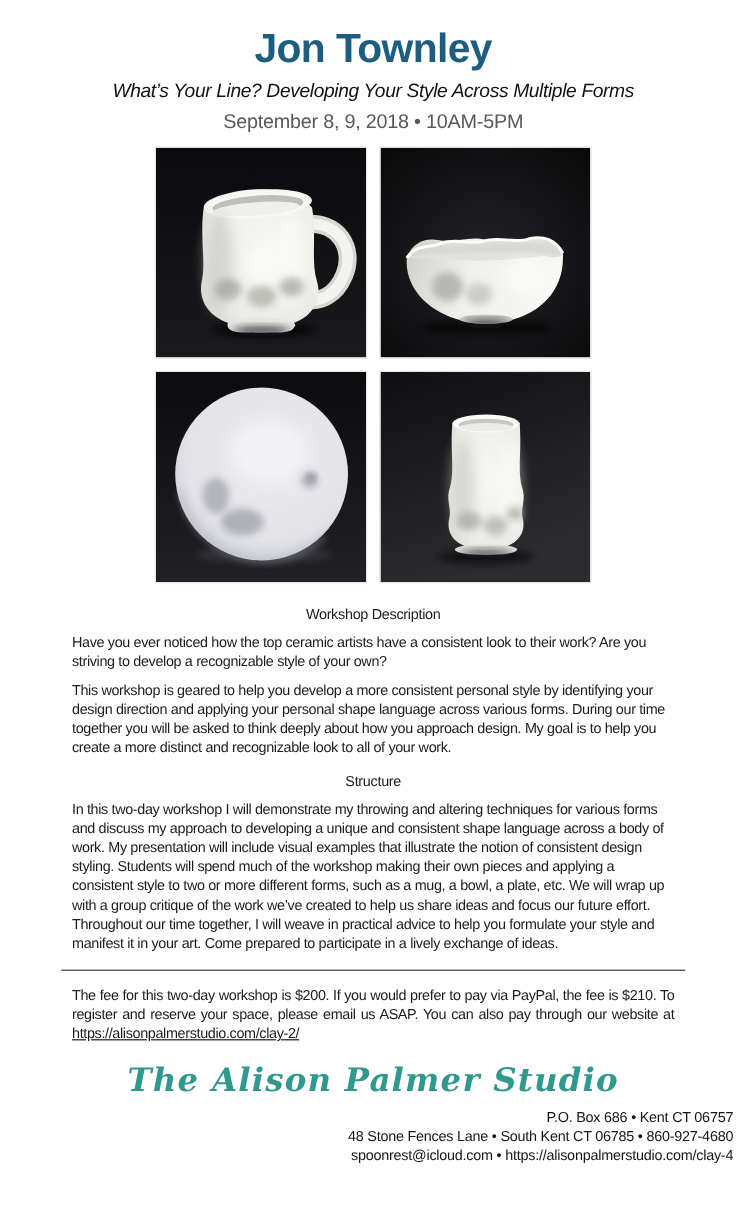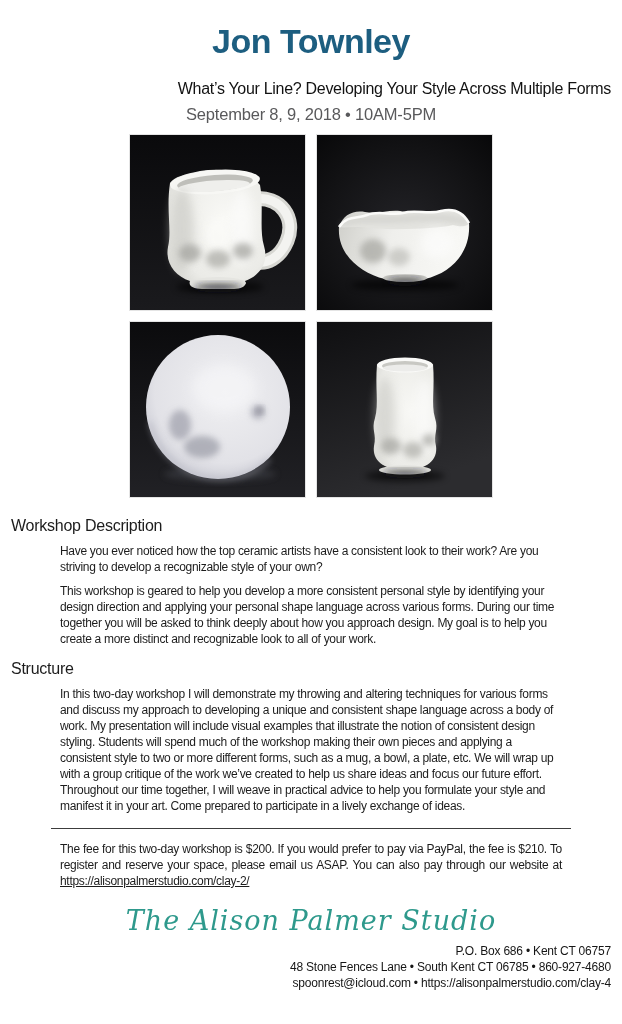--- a/index.html
+++ b/index.html
@@ -15,23 +15,24 @@
   }
   .title {
     text-align:center;
     padding-top:22px;
     font-size:34px;
     font-weight:bold;
     letter-spacing:-0.5px;
     color:var(--title-color,#1d5e80);
   }
   .subtitle {
-    text-align:right;
-    margin-top:19px;
+    text-align:center;
+    margin-top:7px;
     font-size:16px;
+    font-style:italic;
     letter-spacing:-0.3px;
     color:#121212;
   }
   .dateline {
     text-align:center;
     margin-top:7px;
     font-size:16.5px;
     letter-spacing:-0.2px;
     color:var(--date-color,#59595b);
   }
@@ -41,23 +42,23 @@
     display:grid;
     grid-template-columns:175px 175px;
     grid-gap:12px;
     gap:12px;
   }
   .photo {
     width:175px; height:175px; display:block;
     outline:1px solid #e4e4e4;
   }
   .section-heading {
-    text-align:left;
+    text-align:center;
     margin-top:20px;
-    font-size:16px;
+    font-size:12px;
     letter-spacing:-0.25px;
   }
   .bodytext {
     width:502px;
     margin:8px auto 0;
     font-size:12px;
     line-height:16px;
     letter-spacing:-0.3px;
   }
   .bodytext.follow { }
@@ -71,20 +72,21 @@
   .fee { text-align:justify; }
   .fee a { color:inherit; text-decoration:underline; cursor:pointer; }
   .studio-script {
     text-align:center;
     margin-top:16px;
     font-family:"DejaVu Serif", serif;
     font-style:italic;
     font-size:27px;
     letter-spacing:1px;
     color:var(--script-color,#2e998c);
+    font-weight:bold;
   }
   .footer {
     text-align:right;
     margin-top:7px;
     font-size:12px;
     line-height:16px;
     letter-spacing:-0.2px;
     color:#161616;
   }
 </style>

